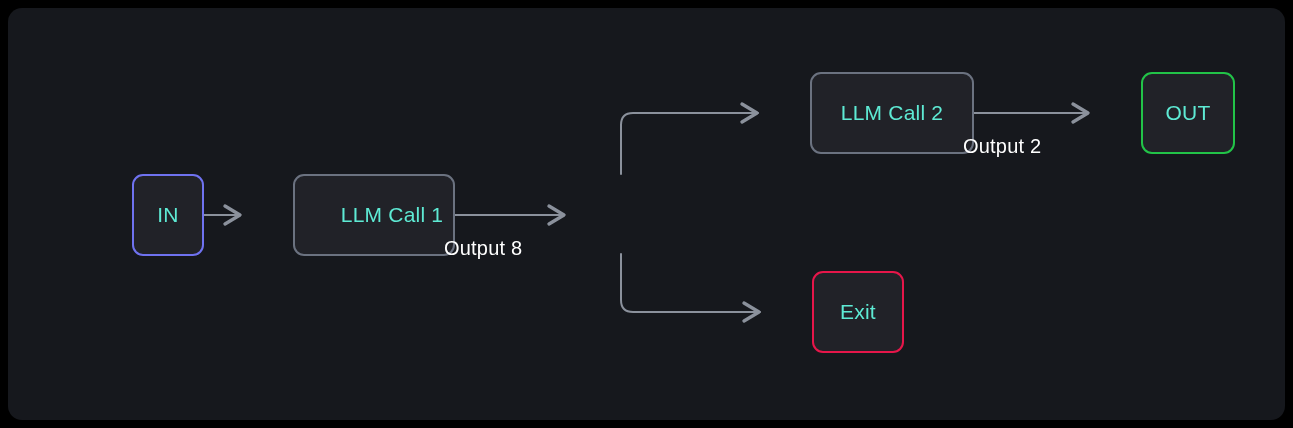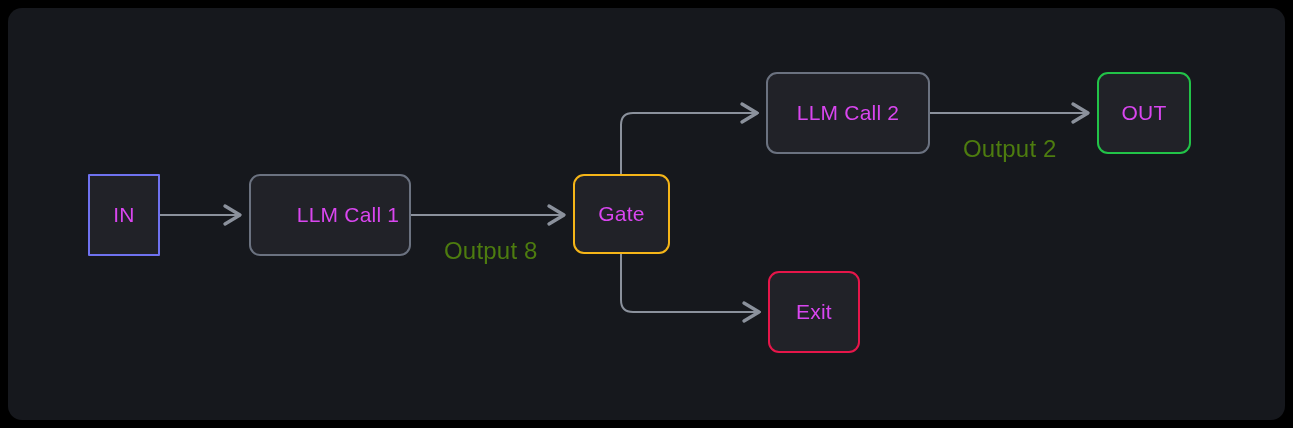--- a/index.html
+++ b/index.html
@@ -33,36 +33,37 @@
   .node {
     position: absolute;
     box-sizing: border-box;
     display: flex;
     align-items: center;
     justify-content: center;
     background: #212228;
     border-radius: 10px;
     border-style: solid;
     border-width: 2px;
-    color: #d946ef;
+    color: #5eead4;
     letter-spacing: 0.2px;
+    margin-left: 44px;
   }
   .node-label {
     white-space: nowrap;
   }
   .edge-label {
     position: absolute;
-    color: #4d7c0f;
-    font-size: 24px;
+    color: #ffffff;
+    font-size: 20px;
     white-space: nowrap;
     letter-spacing: 0.2px;
   }
 
   
-  #node-in      { left: 80px;  top: 166px; width: 72px;  height: 82px;  border-color: #6f72f0; font-size: 21px; border-radius: 1px; }
+  #node-in      { left: 80px;  top: 166px; width: 72px;  height: 82px;  border-color: #6f72f0; font-size: 21px; border-radius: 11px; }
   #node-llm1    { left: 241px; top: 166px; width: 162px; height: 82px;  border-color: #6b7280; font-size: 21px; border-radius: 11px; padding-left: 36px; }
   #node-gate    { left: 565px; top: 166px; width: 97px;  height: 80px;  border-color: #f5b518; font-size: 21px; border-radius: 11px; }
   #node-llm2    { left: 758px; top: 64px;  width: 164px; height: 82px;  border-color: #6b7280; font-size: 21px; border-radius: 11px; }
   #node-out     { left: 1089px;top: 64px;  width: 94px;  height: 82px;  border-color: #22c348; font-size: 21px; border-radius: 11px; }
   #node-exit    { left: 760px; top: 263px; width: 92px;  height: 82px;  border-color: #e6164a; font-size: 21px; border-radius: 11px; }
 
   
   #label-output1 { left: 436px; top: 229px; }
   #label-output2 { left: 955px; top: 127px; }
 </style>
@@ -90,23 +91,20 @@
   </svg>
 
   <div class="node" id="node-in">
     <span class="node-label">IN</span>
   </div>
 
   <div class="node" id="node-llm1">
     <span class="node-label">LLM Call 1</span>
   </div>
 
-  <div class="node" id="node-gate">
-    <span class="node-label">Gate</span>
-  </div>
 
   <div class="node" id="node-llm2">
     <span class="node-label">LLM Call 2</span>
   </div>
 
   <div class="node" id="node-exit">
     <span class="node-label">Exit</span>
   </div>
 
   <div class="node" id="node-out">

